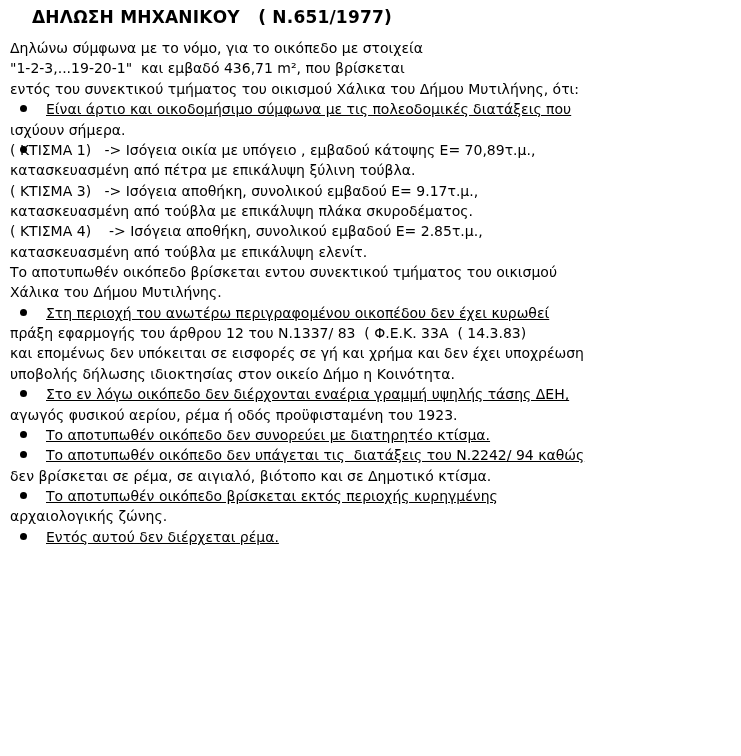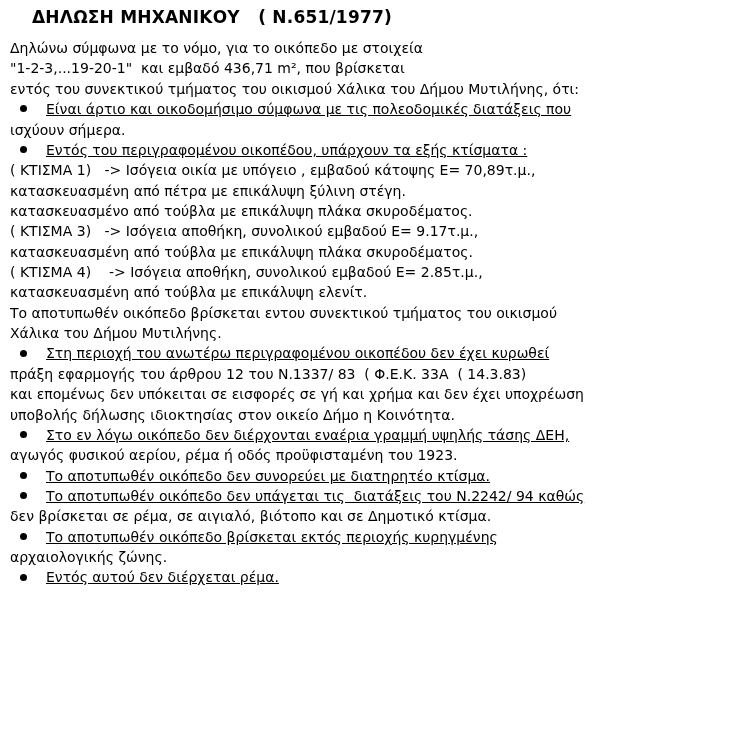--- a/index.html
+++ b/index.html
@@ -68,24 +68,23 @@
   <div class="title-row">
     <div class="doc-title">ΔΗΛΩΣΗ ΜΗΧΑΝΙΚΟΥ   ( Ν.651/1977)</div>
   </div>
 
   <div class="body-block">
       <p class="para">Δηλώνω σύμφωνα με το νόμο, για το οικόπεδο με στοιχεία</p>
       <p class="para">"1-2-3,...19-20-1"  και εμβαδό 436,71 m², που βρίσκεται</p>
       <p class="para">εντός του συνεκτικού τμήματος του οικισμού Χάλικα του Δήμου Μυτιλήνης, ότι:</p>
       <p class="bullet-para"><span class="bullet-dot"></span><span>Είναι άρτιο και οικοδομήσιμο σύμφωνα με τις πολεοδομικές διατάξεις που</span></p>
       <p class="para">ισχύουν σήμερα.</p>
-      <p class="bullet-para"><span class="bullet-dot"></span><span>Εντός του περιγραφομένου οικοπέδου, υπάρχουν τα εξής κτίσματα :</span></p>
+      <p class="bullet-para"><span class="bullet-dot"></span></p>
       <p class="para">( ΚΤΙΣΜΑ 1)   -&gt; Ισόγεια οικία με υπόγειο , εμβαδού κάτοψης Ε= 70,89τ.μ.,</p>
-      <p class="para">κατασκευασμένη από πέτρα με επικάλυψη ξύλινη στέγη.</p>
-      <p class="para">κατασκευασμένο από τούβλα με επικάλυψη πλάκα σκυροδέματος.</p>
+      <p class="para">κατασκευασμένη από πέτρα με επικάλυψη ξύλινη τούβλα.</p>
       <p class="para">( ΚΤΙΣΜΑ 3)   -&gt; Ισόγεια αποθήκη, συνολικού εμβαδού Ε= 9.17τ.μ.,</p>
       <p class="para">κατασκευασμένη από τούβλα με επικάλυψη πλάκα σκυροδέματος.</p>
       <p class="para">( ΚΤΙΣΜΑ 4)    -&gt; Ισόγεια αποθήκη, συνολικού εμβαδού Ε= 2.85τ.μ.,</p>
       <p class="para">κατασκευασμένη από τούβλα με επικάλυψη ελενίτ.</p>
       <p class="para">Το αποτυπωθέν οικόπεδο βρίσκεται εντου συνεκτικού τμήματος του οικισμού</p>
       <p class="para">Χάλικα του Δήμου Μυτιλήνης.</p>
       <p class="bullet-para"><span class="bullet-dot"></span><span>Στη περιοχή του ανωτέρω περιγραφομένου οικοπέδου δεν έχει κυρωθεί</span></p>
       <p class="para">πράξη εφαρμογής του άρθρου 12 του Ν.1337/ 83  ( Φ.Ε.Κ. 33Α  ( 14.3.83)</p>
       <p class="para">και επομένως δεν υπόκειται σε εισφορές σε γή και χρήμα και δεν έχει υποχρέωση</p>
       <p class="para">υποβολής δήλωσης ιδιοκτησίας στον οικείο Δήμο η Κοινότητα.</p>

